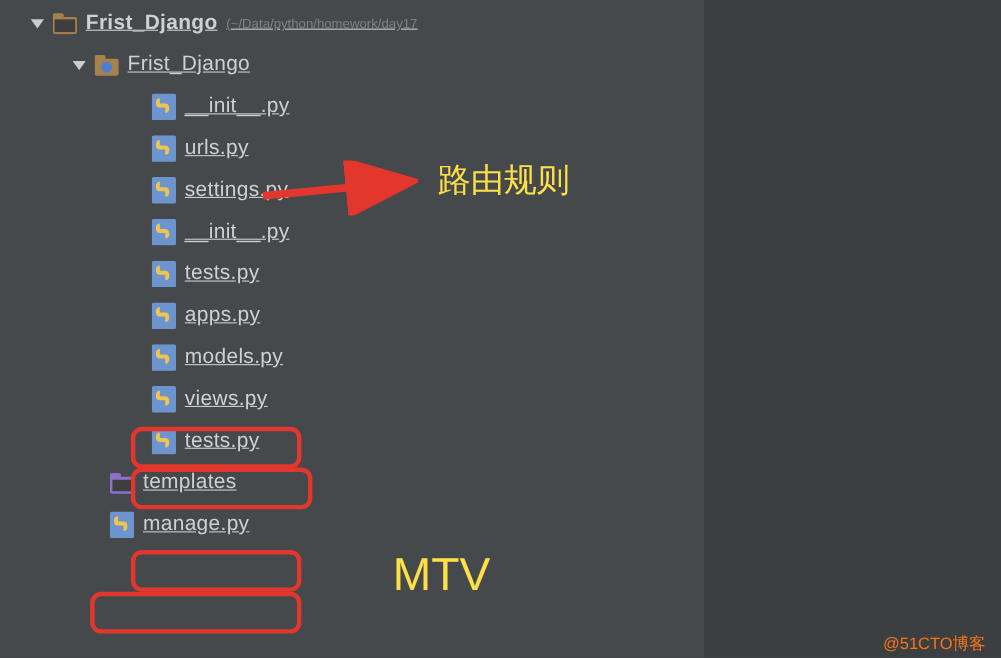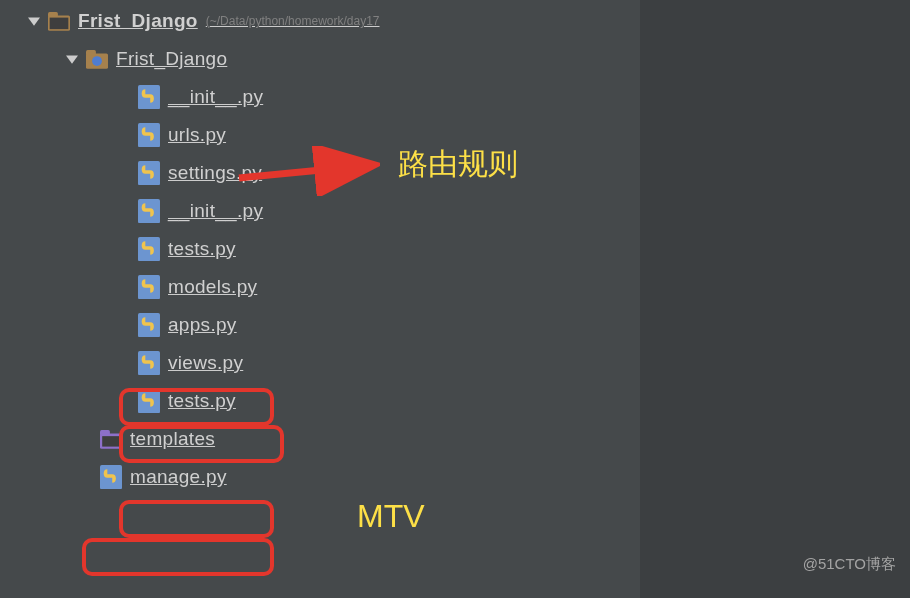--- a/index.html
+++ b/index.html
@@ -76,22 +76,22 @@
       font-weight: 400;
       font-family: "Microsoft YaHei", sans-serif;
     }
     .arrow {
       position: absolute;
       pointer-events: none;
     }
     .watermark {
       position: absolute;
       right: 14px;
-      bottom: 24px;
-      color: #a3a3a3;
+      bottom: 3px;
+      color: #f97316;
       font-size: 15px;
     }
   </style>
 </head>
 <body>
 
 <div class="tree-panel">
 
   <div class="tree-row">
     <span class="indent i0"></span>
@@ -187,32 +187,32 @@
   </div>
 
   <div class="tree-row">
     <span class="indent i3"></span>
     <span class="icon-wrap">
       <svg viewBox="0 0 18 20">
           <rect x="0" y="0" width="18" height="20" rx="1.5" fill="#6c95d0"></rect>
           <path d="M6 5 C4 5 4 9 6 9 L10 9 C12 9 12 13 10 13" stroke="#f0c44e" stroke-width="3" fill="none"></path>
         </svg>
     </span>
+    <span class="node-label">apps.py</span>
+  </div>
+
+  <div class="tree-row">
+    <span class="indent i3"></span>
+    <span class="icon-wrap">
+      <svg viewBox="0 0 18 20">
+          <rect x="0" y="0" width="18" height="20" rx="1.5" fill="#6c95d0"></rect>
+          <path d="M6 5 C4 5 4 9 6 9 L10 9 C12 9 12 13 10 13" stroke="#f0c44e" stroke-width="3" fill="none"></path>
+        </svg>
+    </span>
     <span class="node-label">models.py</span>
-  </div>
-
-  <div class="tree-row">
-    <span class="indent i3"></span>
-    <span class="icon-wrap">
-      <svg viewBox="0 0 18 20">
-          <rect x="0" y="0" width="18" height="20" rx="1.5" fill="#6c95d0"></rect>
-          <path d="M6 5 C4 5 4 9 6 9 L10 9 C12 9 12 13 10 13" stroke="#f0c44e" stroke-width="3" fill="none"></path>
-        </svg>
-    </span>
-    <span class="node-label">apps.py</span>
   </div>
 
   <div class="tree-row">
     <span class="indent i3"></span>
     <span class="icon-wrap">
       <svg viewBox="0 0 18 20">
           <rect x="0" y="0" width="18" height="20" rx="1.5" fill="#6c95d0"></rect>
           <path d="M6 5 C4 5 4 9 6 9 L10 9 C12 9 12 13 10 13" stroke="#f0c44e" stroke-width="3" fill="none"></path>
         </svg>
     </span>
@@ -262,17 +262,17 @@
     <line x1="4" y1="32" x2="128" y2="20" stroke="#e3362c" stroke-width="7" marker-end="url(#ah)"></line>
   </svg>
 
   <div class="annot-text" style="left:398px; top:144px;">路由规则</div>
 
   <div class="highlight-box" style="left:119px; top:388px; width:155px; height:38px;"></div>
   <div class="highlight-box" style="left:119px; top:425px; width:165px; height:38px;"></div>
   <div class="highlight-box" style="left:119px; top:500px; width:155px; height:38px;"></div>
   <div class="highlight-box" style="left:82px; top:538px; width:192px; height:38px;"></div>
 
-  <div class="annot-text" style="left:357px; top:498px; font-size:32px;">MTV</div>
+  <div class="annot-text" style="left:357px; top:498px; font-size:42px;">MTV</div>
 
 </div>
 
 <div class="watermark">@51CTO博客</div>
 
 </body></html>

